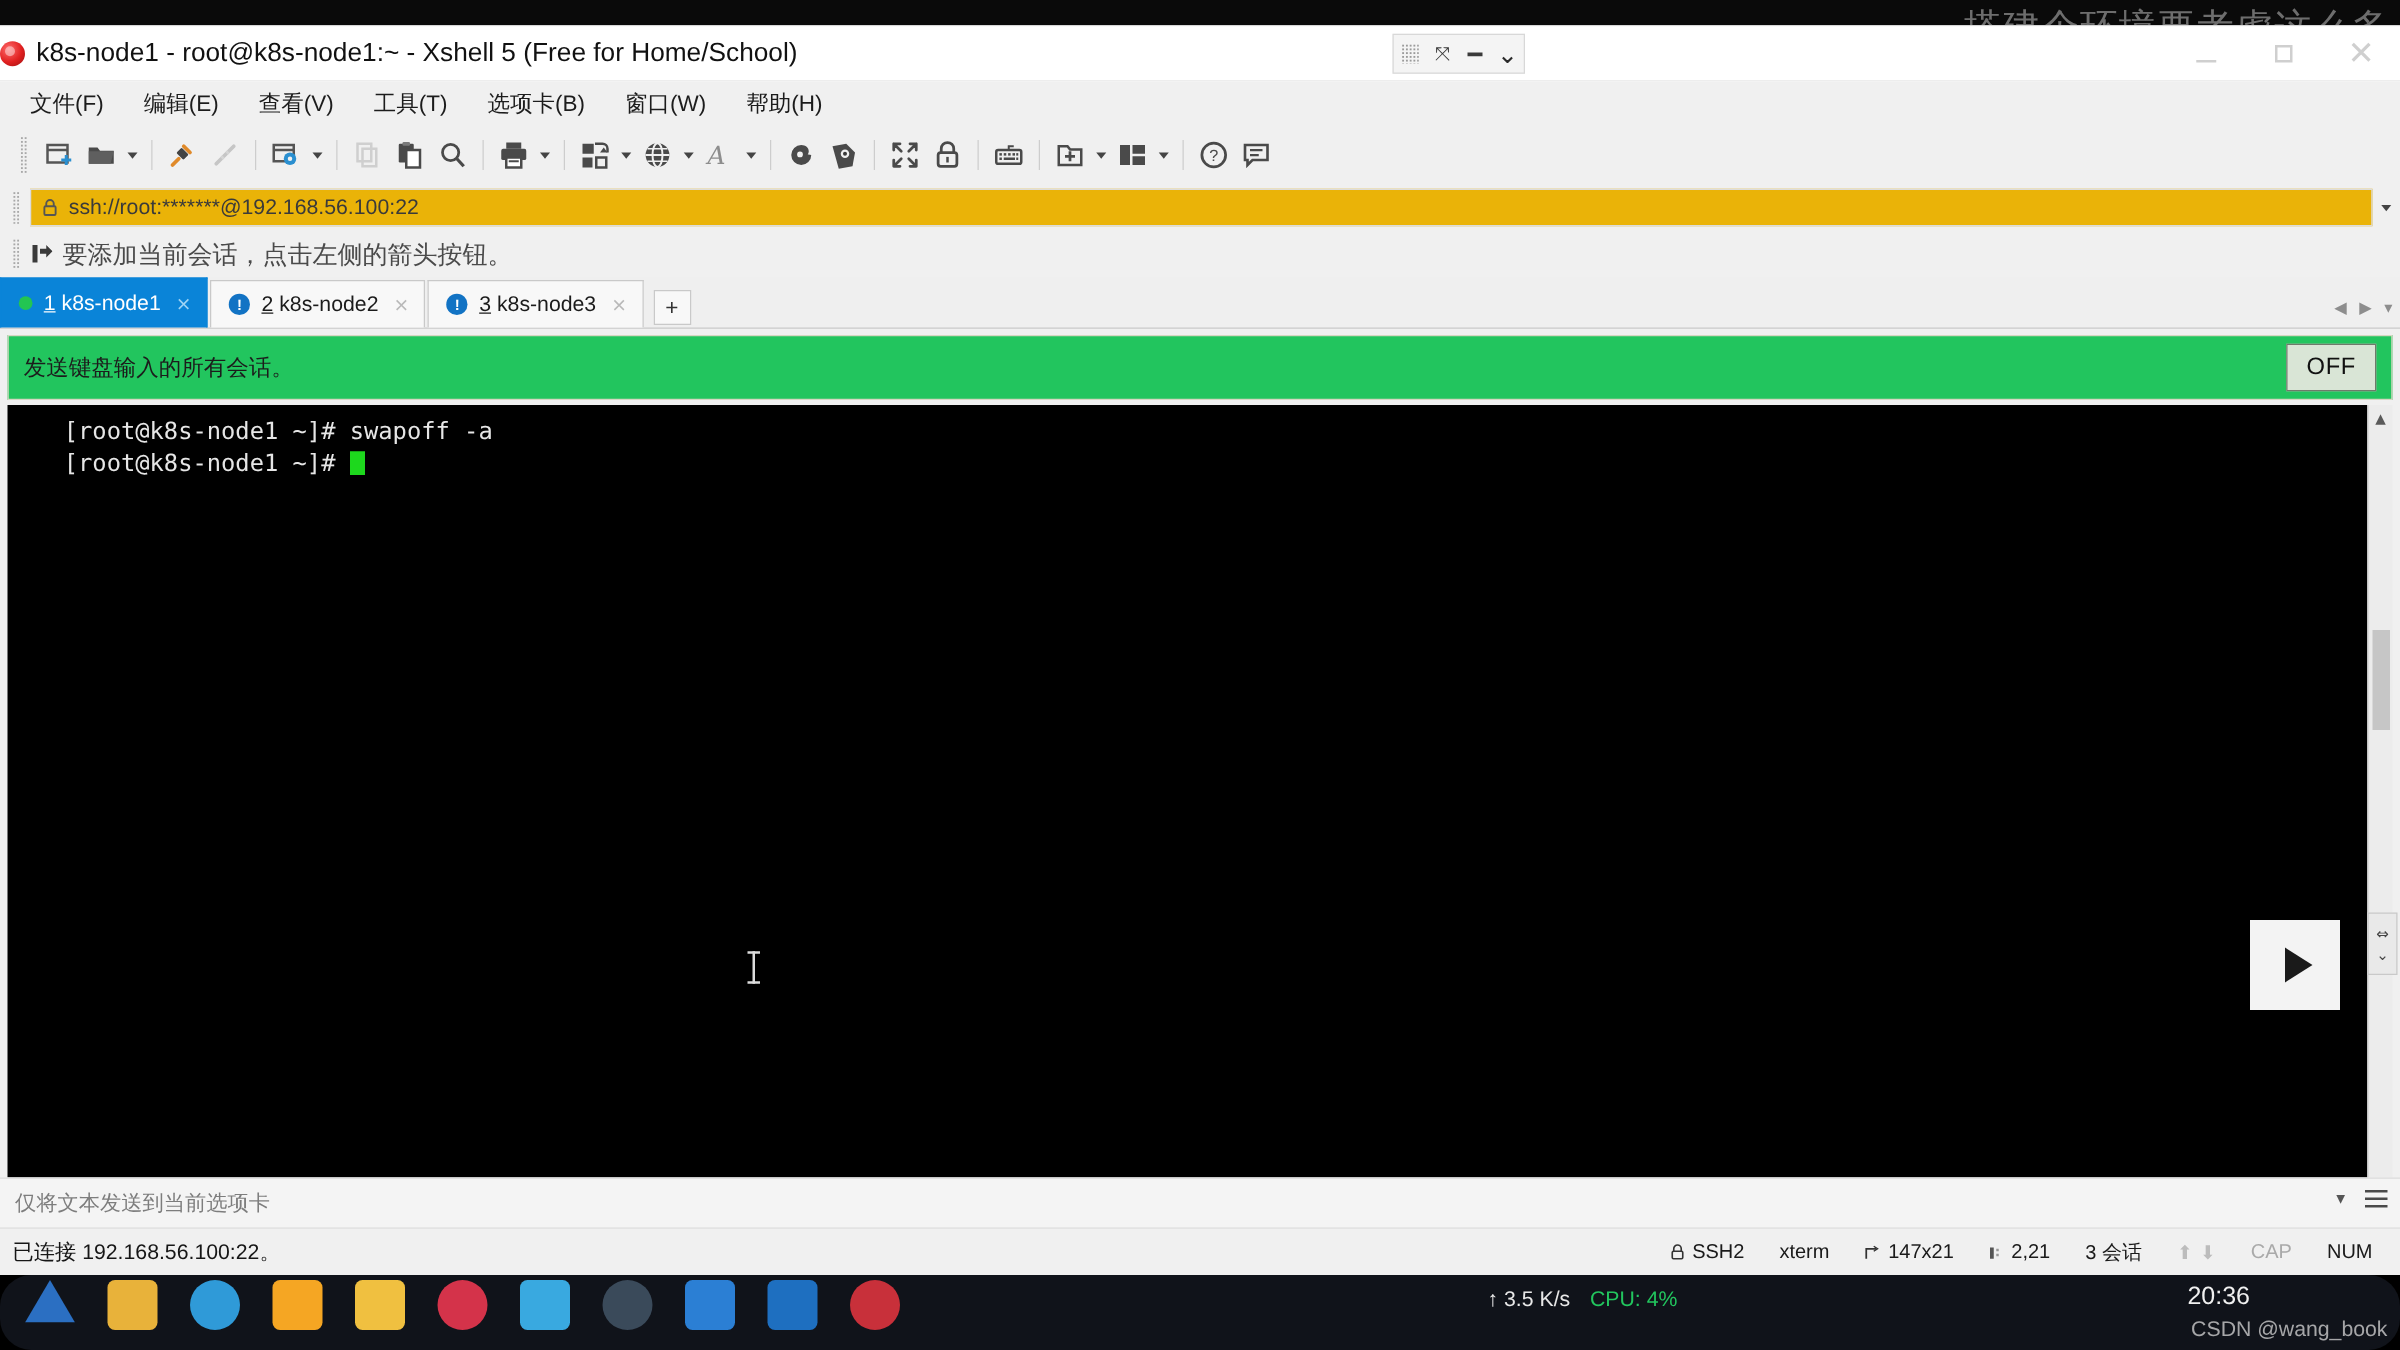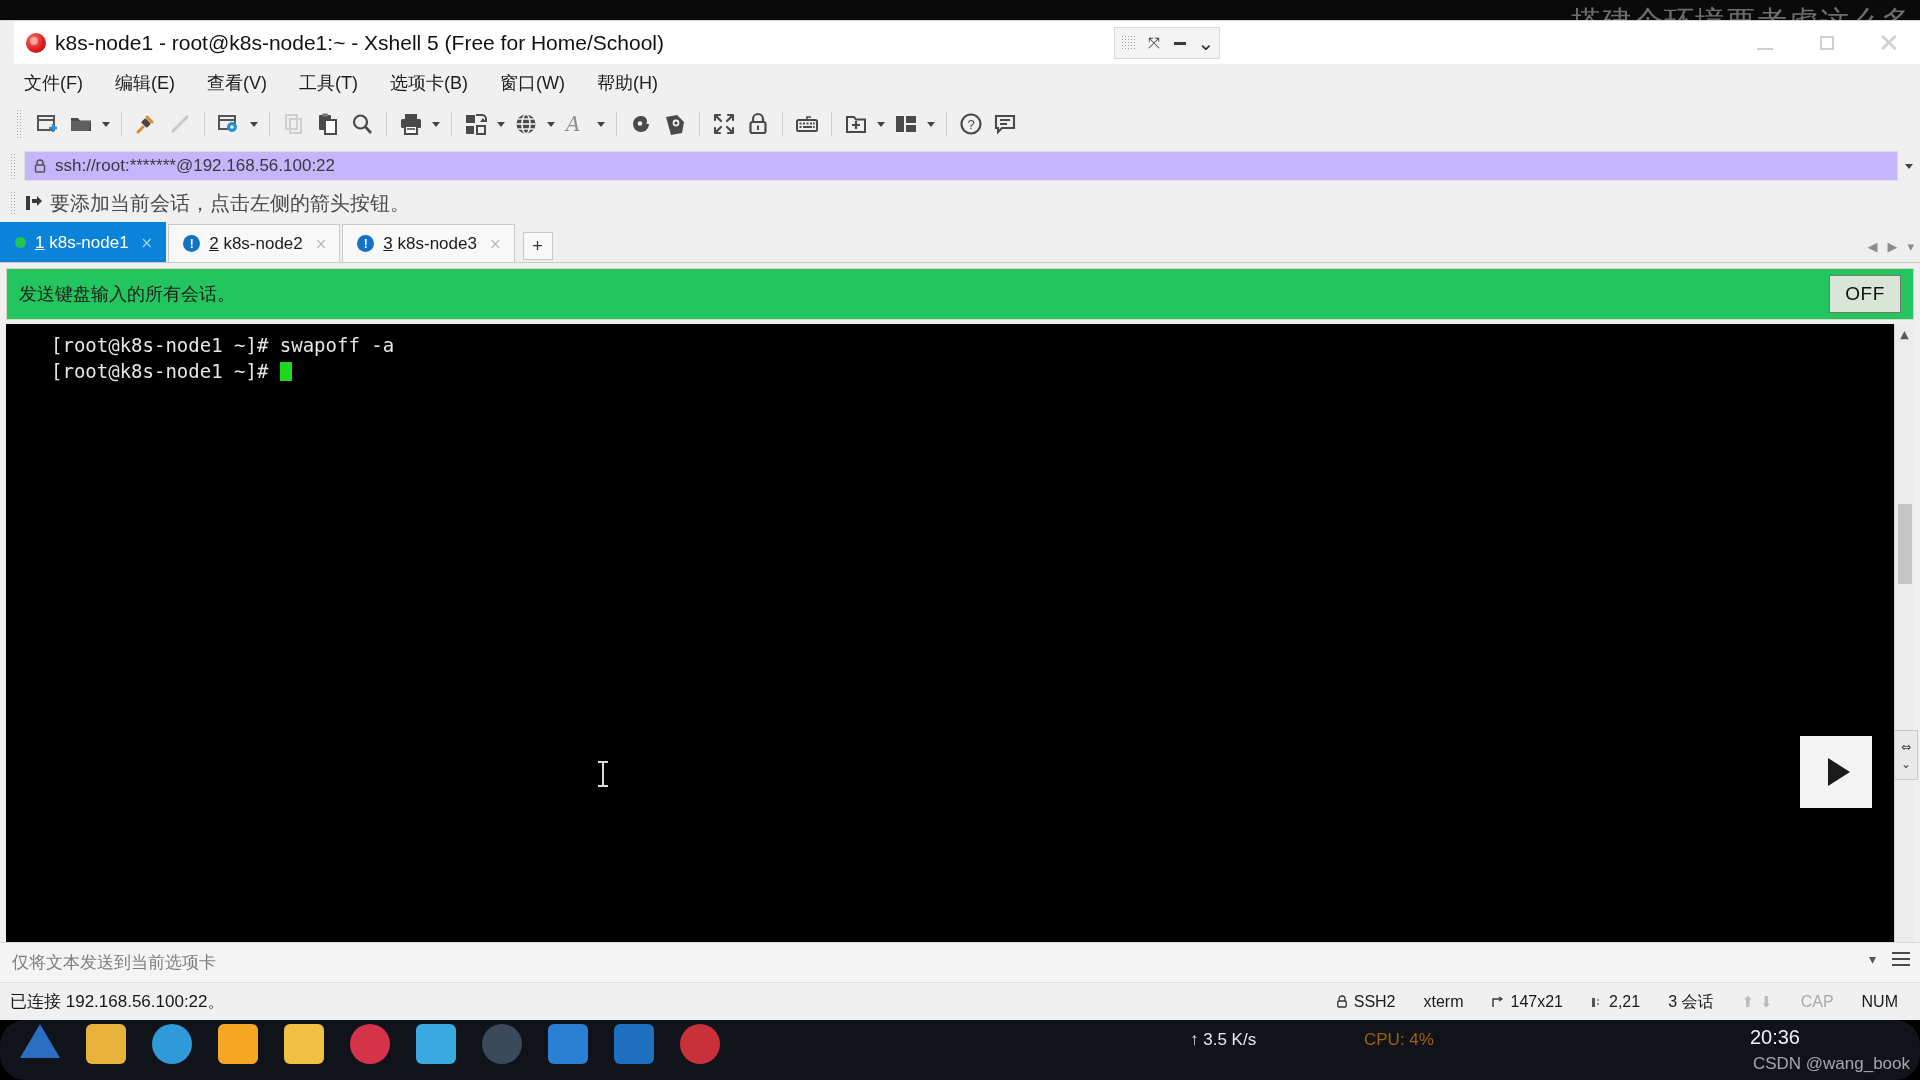--- a/index.html
+++ b/index.html
@@ -22,23 +22,22 @@
   
   .window {
     position:absolute; left:0; top:20px; width:1920px; height:1000px;
     background:#f0f0f0; border-top:1px solid #d6d6d6;
     display:flex; flex-direction:column;
   }
 
   
   .titlebar {
     height:44px; background:#ffffff; position:relative;
-    display:flex; align-items:center; padding-left:12px;
+    display:flex; align-items:center; 
     border-bottom:1px solid #ededed;
-    margin-left:14px;
   }
   .app-icon {
     width:20px;height:20px;border-radius:50%;
     background:radial-gradient(circle at 35% 32%, #ff6b6b 0%, #e02020 55%, #9b1010 100%);
     margin-right:9px; position:relative; flex:none;
   }
   .app-icon:after{
     content:""; position:absolute; left:4px; top:4px; width:8px;height:8px;
     border-radius:50%; background:#fff; opacity:.45;
   }
@@ -76,21 +75,21 @@
   .tb-sep { width:1px;height:24px;background:#cdcdcd; margin:0 7px; flex:none;}
   .grip { width:6px;height:30px; margin-right:8px;
           background-image:radial-gradient(#a8a8a8 42%, transparent 43%);
           background-size:3px 3px; flex:none;}
 
   
   .addrbar { height:38px; background:#f0f0f0; display:flex; align-items:center; padding-left:10px;}
   .addr-grip { width:6px;height:26px; margin-right:8px;
           background-image:radial-gradient(#a8a8a8 42%, transparent 43%);
           background-size:3px 3px; flex:none;}
-  .addr-field { flex:1; height:30px; background:#c4b5fd; border:1px solid #dcdcdc;
+  .addr-field { flex:1; height:30px; background:#eab308; border:1px solid #dcdcdc;
                 display:flex; align-items:center; padding:0 8px; }
   .addr-lock { margin-right:8px; display:flex; align-items:center;}
   .addr-text { font-size:17px; color:#3a3a3a; white-space:nowrap;}
   .addr-caret-btn { width:22px;height:30px; display:flex;align-items:center;justify-content:center; flex:none;}
 
   
   .hintrow { height:36px; background:#f0f0f0; display:flex; align-items:center; padding-left:10px;}
   .hint-grip { width:6px;height:24px; margin-right:8px;
           background-image:radial-gradient(#a8a8a8 42%, transparent 43%);
           background-size:3px 3px; flex:none;}
@@ -168,21 +167,21 @@
   .sb-cell.dim { color:#a9a9a9;}
   .sb-arrowup, .sb-arrowdn { color:#bcbcbc; font-size:15px; font-family:"DejaVu Sans",sans-serif;}
 
   
   .taskbar { position:absolute; left:0; bottom:0; width:1920px; height:60px;
              background:#10131a; overflow:hidden;border-radius:25px;}
   .tb-icons { position:absolute; left:20px; top:4px; display:flex; align-items:center; gap:26px;}
   .tbi { width:40px;height:40px; border-radius:6px; position:relative;}
   .tb-net { position:absolute; left:1190px; top:10px; color:#e8e8e8; font-size:17px;
             font-family:"Liberation Sans",sans-serif; white-space:nowrap;}
-  .tb-cpu { position:absolute; left:1364px; top:10px; color:#a16207; font-size:17px; white-space:nowrap;}
+  .tb-cpu { position:absolute; left:1272px; top:10px; color:#22c55e; font-size:17px; white-space:nowrap;}
   .tb-clock { position:absolute; right:120px; top:6px; color:#f0f0f0; font-size:20px; white-space:nowrap;}
   .wm-bottom { position:absolute; right:10px; bottom:6px; color:#d8d8d8; opacity:.75;
                font-size:17px; font-family:"Liberation Sans",sans-serif; white-space:nowrap;}
 
   
   .vid-widget { position:absolute; right:48px; bottom:272px; width:72px;height:72px;
                 background:#f3f3f3; display:flex;align-items:center;justify-content:center;}
   .vid-tri { width:0;height:0;border-left:22px solid #1a1a1a;
              border-top:14px solid transparent;border-bottom:14px solid transparent;
              margin-left:6px;}

